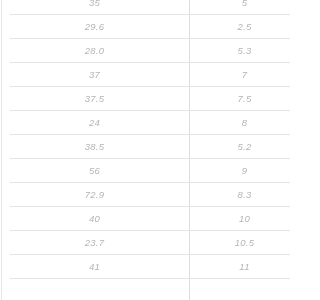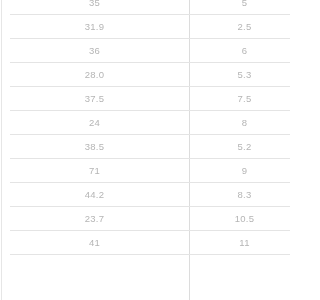--- a/index.html
+++ b/index.html
@@ -11,20 +11,21 @@
     background: #ffffff;
     font-family: "Liberation Sans", sans-serif;
   }
 
   #size-table-wrap {
     position: relative;
     width: 300px;
     height: 300px;
     background: #ffffff;
     overflow: hidden;
+    font-style: italic;
   }
 
   
   #left-edge-rule {
     position: absolute;
     left: 1px;
     top: 0;
     width: 1px;
     height: 300px;
     background: #e6e6e6;
@@ -113,50 +114,54 @@
   <div id="left-edge-rule"></div>
   <div id="column-divider"></div>
 
   <table id="size-table">
     <tbody id="size-table-body">
         <tr>
           <td class="col-eu">35</td>
           <td class="col-uk">5</td>
         </tr>
         <tr>
-          <td class="col-eu">31.9</td>
+          <td class="col-eu">29.6</td>
           <td class="col-uk">2.5</td>
-        </tr>
-        <tr>
-          <td class="col-eu">36</td>
-          <td class="col-uk">6</td>
         </tr>
         <tr>
           <td class="col-eu">28.0</td>
           <td class="col-uk">5.3</td>
+        </tr>
+        <tr>
+          <td class="col-eu">37</td>
+          <td class="col-uk">7</td>
         </tr>
         <tr>
           <td class="col-eu">37.5</td>
           <td class="col-uk">7.5</td>
         </tr>
         <tr>
           <td class="col-eu">24</td>
           <td class="col-uk">8</td>
         </tr>
         <tr>
           <td class="col-eu">38.5</td>
           <td class="col-uk">5.2</td>
         </tr>
         <tr>
-          <td class="col-eu">71</td>
+          <td class="col-eu">56</td>
           <td class="col-uk">9</td>
         </tr>
         <tr>
-          <td class="col-eu">44.2</td>
+          <td class="col-eu">72.9</td>
           <td class="col-uk">8.3</td>
+        </tr>
+        <tr>
+          <td class="col-eu">40</td>
+          <td class="col-uk">10</td>
         </tr>
         <tr>
           <td class="col-eu">23.7</td>
           <td class="col-uk">10.5</td>
         </tr>
         <tr>
           <td class="col-eu">41</td>
           <td class="col-uk">11</td>
         </tr>
       </tbody>

